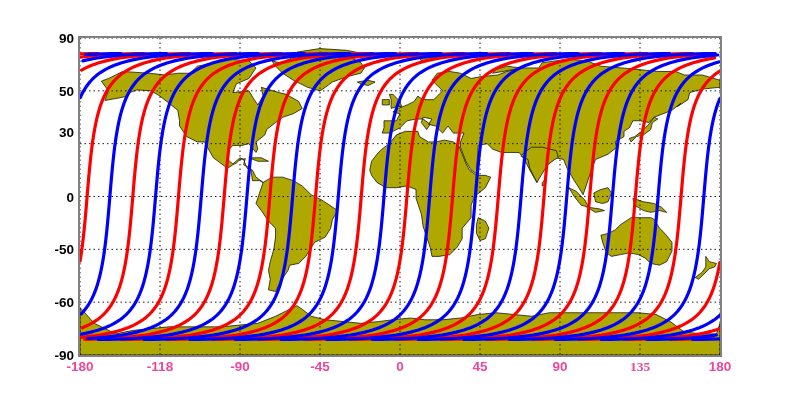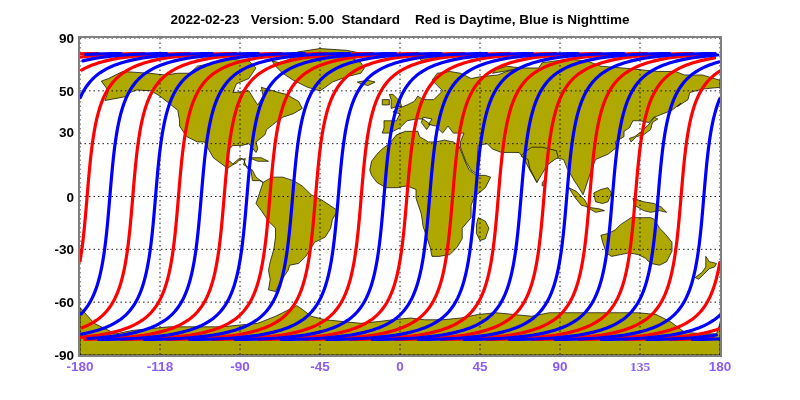--- a/index.html
+++ b/index.html
@@ -23,31 +23,30 @@
 
   .ytick-label{
     position:absolute;right:0;text-align:right;width:34px;
     font-size:13.5px;font-weight:bold;color:#000;
     transform:translateY(-50%);
   }
   #ylabels{position:absolute;left:34px;top:36px;width:40px;height:321px;}
 
   .xtick-label{
     position:absolute;top:0;text-align:center;
-    font-size:13.5px;font-weight:bold;color:#8b5cf6;
+    font-size:13.5px;font-weight:bold;color:#ec4899;
     transform:translateX(-50%);white-space:nowrap;
   }
   #xlabels{position:absolute;left:78px;top:359px;width:644px;height:22px;}
 </style>
 </head>
 <body>
 
 <div id="root">
 
-  <div id="title">2022-02-23   Version: 5.00  Standard    Red is Daytime, Blue is Nighttime</div>
 
   <div id="plot-area">
     <div id="plot-inner">
         <svg viewBox="0 0 640 317" preserveAspectRatio="none">
           <rect x="0" y="0" width="640" height="317" fill="#FFFFFF"></rect>
           <g>
             <polygon points="21.33,43.15 28.44,52.83 24.89,62.52 39.11,59.88 48.00,58.12 49.78,54.59 56.89,51.95 71.11,52.83 80.00,58.12 88.89,65.16 97.78,72.21 99.56,82.77 99.56,88.06 106.67,98.62 112.00,101.26 117.33,103.91 124.44,103.91 133.33,119.76 147.56,130.32 152.89,126.80 156.44,125.04 160.00,121.52 165.33,120.64 163.56,126.80 170.67,130.32 172.44,142.65 179.56,142.65 183.11,144.41 176.00,139.13 172.44,132.08 167.11,130.32 163.56,121.52 160.00,119.76 152.89,125.92 147.56,121.52 147.56,112.71 152.89,107.43 161.78,107.43 168.89,105.67 176.00,114.47 177.78,110.95 176.00,103.91 184.89,96.86 186.67,91.58 195.56,84.53 202.67,79.25 213.33,75.73 222.22,70.44 218.67,63.40 206.22,56.36 199.11,54.59 181.33,49.31 183.11,58.12 177.78,66.92 174.22,61.64 168.89,52.83 152.89,54.59 156.44,45.79 168.89,40.51 176.00,29.94 168.89,22.89 149.33,21.13 135.11,24.66 117.33,28.18 110.22,35.22 97.78,35.22 85.33,36.98 69.33,35.22 42.67,33.46 28.44,40.51 21.33,43.15" fill="#AFA800" stroke="#000000" stroke-width="0.7" stroke-linejoin="round"></polygon>
             <polygon points="240.00,52.83 245.33,49.31 252.44,44.03 266.67,38.74 280.89,35.22 284.44,29.94 280.89,24.66 270.22,19.37 284.44,15.85 266.67,12.33 240.00,10.57 216.89,14.09 209.78,21.13 199.11,24.66 192.00,22.89 195.56,28.18 202.67,35.22 213.33,42.27 227.56,49.31 240.00,52.83" fill="#AFA800" stroke="#000000" stroke-width="0.7" stroke-linejoin="round"></polygon>
             <polygon points="176.00,165.54 179.56,154.98 183.11,144.41 192.00,139.13 202.67,139.13 213.33,142.65 222.22,147.93 231.11,156.74 241.78,162.02 252.44,169.07 257.78,172.59 252.44,181.39 250.67,190.20 245.33,199.01 234.67,204.29 225.78,218.38 218.67,225.42 209.78,227.18 208.00,232.47 204.44,237.75 199.11,246.56 195.56,253.60 188.44,251.84 190.22,241.27 188.44,232.47 190.22,223.66 193.78,211.33 195.56,199.01 195.56,190.20 188.44,183.16 181.33,172.59 176.00,165.54" fill="#AFA800" stroke="#000000" stroke-width="0.7" stroke-linejoin="round"></polygon>
             <polygon points="289.78,132.08 291.56,123.28 296.89,116.23 302.22,110.95 309.33,105.67 316.44,96.86 325.33,93.34 337.78,93.34 339.56,98.62 348.44,103.91 355.56,103.91 364.44,102.14 373.33,103.91 378.67,107.43 382.22,116.23 385.78,125.04 389.33,132.08 396.44,137.37 405.33,137.37 410.67,139.13 405.33,149.69 394.67,158.50 391.11,167.31 391.11,179.63 382.22,190.20 382.22,200.77 376.89,209.57 369.78,216.62 359.11,218.38 352.00,218.38 350.22,209.57 346.67,199.01 343.11,188.44 341.33,176.11 336.00,160.26 336.00,151.46 327.11,147.93 316.44,149.69 305.78,149.69 296.89,144.41 291.56,137.37 289.78,132.08" fill="#AFA800" stroke="#000000" stroke-width="0.7" stroke-linejoin="round"></polygon>
@@ -132,21 +131,21 @@
             <path d="M475.24 301.50 L484.41 301.44 L493.44 301.25 L502.18 300.94 L510.53 300.52 L518.41 299.99 L525.77 299.36 L532.59 298.65 L538.87 297.86 L544.64 297.01 L549.91 296.09 L554.73 295.13 L559.13 294.11 L563.15 293.06 L566.82 291.98 L570.18 290.86 L573.26 289.72 L576.08 288.55 L578.68 287.37 L581.08 286.16 L583.29 284.94 L585.34 283.70 L587.24 282.46 L589.00 281.20 L590.64 279.93 L592.18 278.65 L593.61 277.36 L594.94 276.06 L596.20 274.76 L597.38 273.45 L598.49 272.14 L599.53 270.82 L600.51 269.50 L601.44 268.17 L602.32 266.84 L603.15 265.50 L603.94 264.16 L604.69 262.82 L605.40 261.47 L606.08 260.12 L606.73 258.77 L607.34 257.42 L607.93 256.06 L608.49 254.70 L609.02 253.34 L609.54 251.98 L610.03 250.62 L610.50 249.25 L610.95 247.89 L611.38 246.52 L611.80 245.15 L612.20 243.78 L612.58 242.41 L612.95 241.04 L613.31 239.66 L613.66 238.29 L613.99 236.91 L614.31 235.54 L614.62 234.16 L614.92 232.78 L615.21 231.40 L615.49 230.02 L615.76 228.64 L616.02 227.26 L616.28 225.88 L616.53 224.50 L616.77 223.11 L617.00 221.73 L617.23 220.35 L617.45 218.96 L617.66 217.58 L617.87 216.19 L618.08 214.81 L618.27 213.42 L618.47 212.04 L618.66 210.65 L618.84 209.26 L619.02 207.87 L619.20 206.49 L619.37 205.10 L619.54 203.71 L619.70 202.32 L619.86 200.93 L620.02 199.54 L620.17 198.15 L620.33 196.76 L620.48 195.38 L620.62 193.99 L620.77 192.60 L620.91 191.20 L621.05 189.81 L621.18 188.42 L621.32 187.03 L621.45 185.64 L621.59 184.25 L621.72 182.86 L621.84 181.47 L621.97 180.08 L622.10 178.69 L622.22 177.29 L622.34 175.90 L622.47 174.51 L622.59 173.12 L622.71 171.73 L622.83 170.33 L622.95 168.94 L623.06 167.55 L623.18 166.16 L623.30 164.77 L623.42 163.37 L623.53 161.98 L623.65 160.59 L623.76 159.20 L623.88 157.80 L624.00 156.41 L624.11 155.02 L624.23 153.63 L624.35 152.23 L624.46 150.84 L624.58 149.45 L624.70 148.06 L624.82 146.67 L624.94 145.27 L625.06 143.88 L625.18 142.49 L625.30 141.10 L625.42 139.71 L625.55 138.31 L625.67 136.92 L625.80 135.53 L625.93 134.14 L626.06 132.75 L626.19 131.36 L626.32 129.97 L626.46 128.58 L626.60 127.19 L626.74 125.80 L626.88 124.40 L627.02 123.01 L627.17 121.62 L627.32 120.24 L627.47 118.85 L627.63 117.46 L627.78 116.07 L627.94 114.68 L628.11 113.29 L628.28 111.90 L628.45 110.51 L628.62 109.13 L628.80 107.74 L628.99 106.35 L629.18 104.96 L629.37 103.58 L629.57 102.19 L629.77 100.81 L629.98 99.42 L630.20 98.04 L630.42 96.65 L630.64 95.27 L630.88 93.89 L631.12 92.50 L631.36 91.12 L631.62 89.74 L631.88 88.36 L632.15 86.98 L632.44 85.60 L632.72 84.22 L633.02 82.84 L633.33 81.46 L633.66 80.09 L633.99 78.71 L634.33 77.34 L634.69 75.96 L635.06 74.59 L635.45 73.22 L635.85 71.85 L636.26 70.48 L636.70 69.11 L637.15 67.75 L637.62 66.38 L638.11 65.02 L638.62 63.66 L639.16 62.30 L639.72 60.94" fill="none" stroke="#0000FF" stroke-width="3.2" stroke-linecap="round"></path>
             <path d="M0.30 59.58 L0.92 58.23 L1.56 56.88 L2.24 55.53 L2.95 54.18 L3.70 52.84 L4.49 51.50 L5.32 50.16 L6.20 48.83 L7.13 47.50 L8.12 46.18 L9.16 44.86 L10.27 43.55 L11.44 42.24 L12.70 40.94 L14.04 39.64 L15.47 38.35 L17.00 37.07 L18.64 35.80 L20.41 34.54 L22.30 33.30 L24.35 32.06 L26.57 30.84 L28.96 29.63 L31.56 28.45 L34.39 27.28 L37.47 26.14 L40.83 25.02 L44.50 23.94 L48.52 22.89 L52.91 21.87 L57.73 20.91 L63.01 19.99 L68.77 19.14 L75.05 18.35 L81.88 17.64 L89.24 17.01 L97.12 16.48 L105.47 16.06 L114.21 15.75 L123.23 15.56 L132.40 15.50" fill="none" stroke="#0000FF" stroke-width="3.2" stroke-linecap="round"></path>
           </g>
         </svg>
       </div>
   </div>
 
   <div id="ylabels">
       <div class="ytick-label" style="top: 319px;">-90</div>
       <div class="ytick-label" style="top: 266.167px; text-align: right;">-60</div>
-      <div class="ytick-label" style="top: 213.333px;">-30</div>
+      <div class="ytick-label" style="top: 213.333px;">-50</div>
       <div class="ytick-label" style="top: 160.5px;">0</div>
       <div class="ytick-label" style="top: 96px;">30</div>
       <div class="ytick-label" style="top: 54.8333px;">50</div>
       <div class="ytick-label" style="top: 2px;">90</div>
     </div>
   <div id="xlabels">
       <div class="xtick-label" style="left: 2px;">-180</div>
       <div class="xtick-label" style="left: 82px;">-118</div>
       <div class="xtick-label" style="left: 162px;">-90</div>
       <div class="xtick-label" style="left: 242px;">-45</div>

